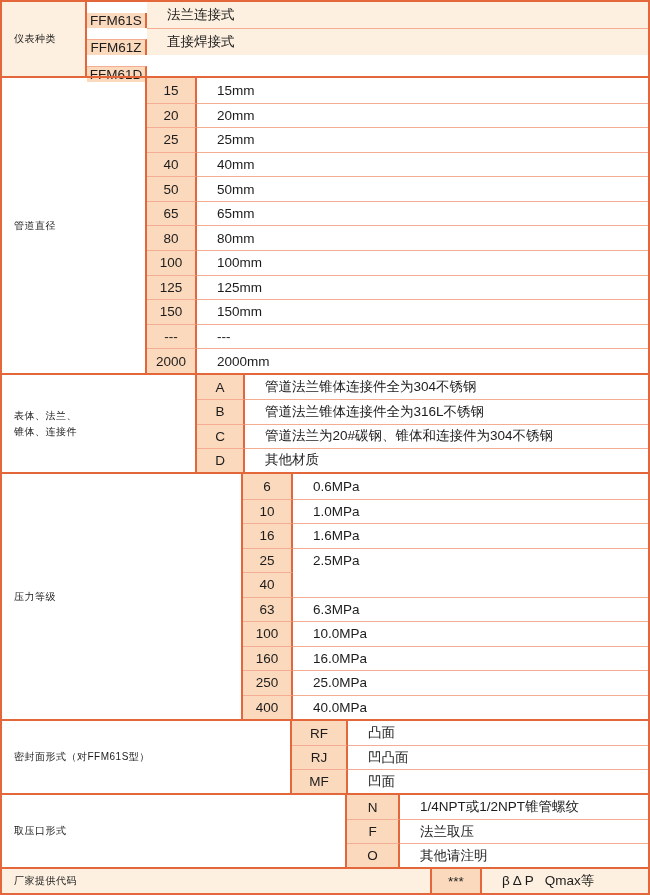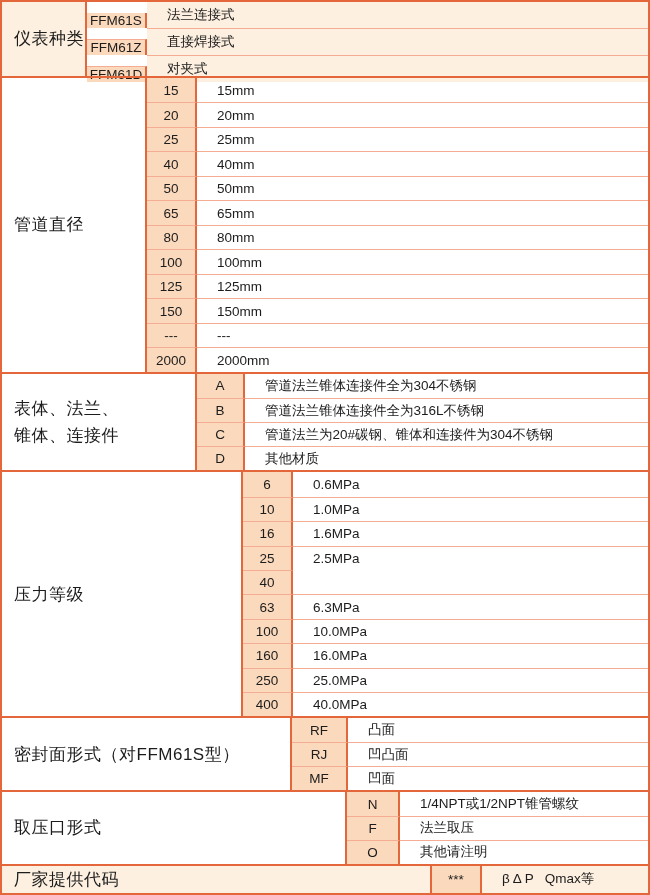--- a/index.html
+++ b/index.html
@@ -14,21 +14,21 @@
   .sheet{
     width:650px;height:895px;
     border:2px solid var(--strong);
     display:flex;flex-direction:column;
     background:#fff;color:var(--ink);
   }
   .section{display:flex;align-items:stretch;border-top:2px solid var(--strong);}
   .section:first-child{border-top:none;}
   .label{
     flex:0 0 auto;display:flex;align-items:center;
-    padding-left:12px;font-size:17px;letter-spacing:.5px;
+    padding-left:12px;font-size:10px;letter-spacing:.5px;
     border-right:2px solid var(--strong);
     white-space:pre-line;line-height:1.6;
   }
   .rows{flex:1 1 auto;display:flex;flex-direction:column;}
   .row{flex:1 1 0;display:flex;align-items:stretch;}
   .code{
     flex:0 0 auto;display:flex;align-items:center;justify-content:center;
     background:var(--code-bg);border-right:2px solid var(--strong);
     font-size:13.5px;
   }
@@ -63,21 +63,20 @@
       <div class="row">
         <div class="code">FFM61S</div>
         <div class="desc">法兰连接式</div>
       </div>
       <div class="row">
         <div class="code">FFM61Z</div>
         <div class="desc">直接焊接式</div>
       </div>
       <div class="row">
         <div class="code">FFM61D</div>
-        <div class="desc">对夹式</div>
       </div>
     </div>
   </div>
 
   <div class="section s2">
     <div class="label">管道直径</div>
     <div class="rows">
       <div class="row">
         <div class="code">15</div>
         <div class="desc">15mm</div>

